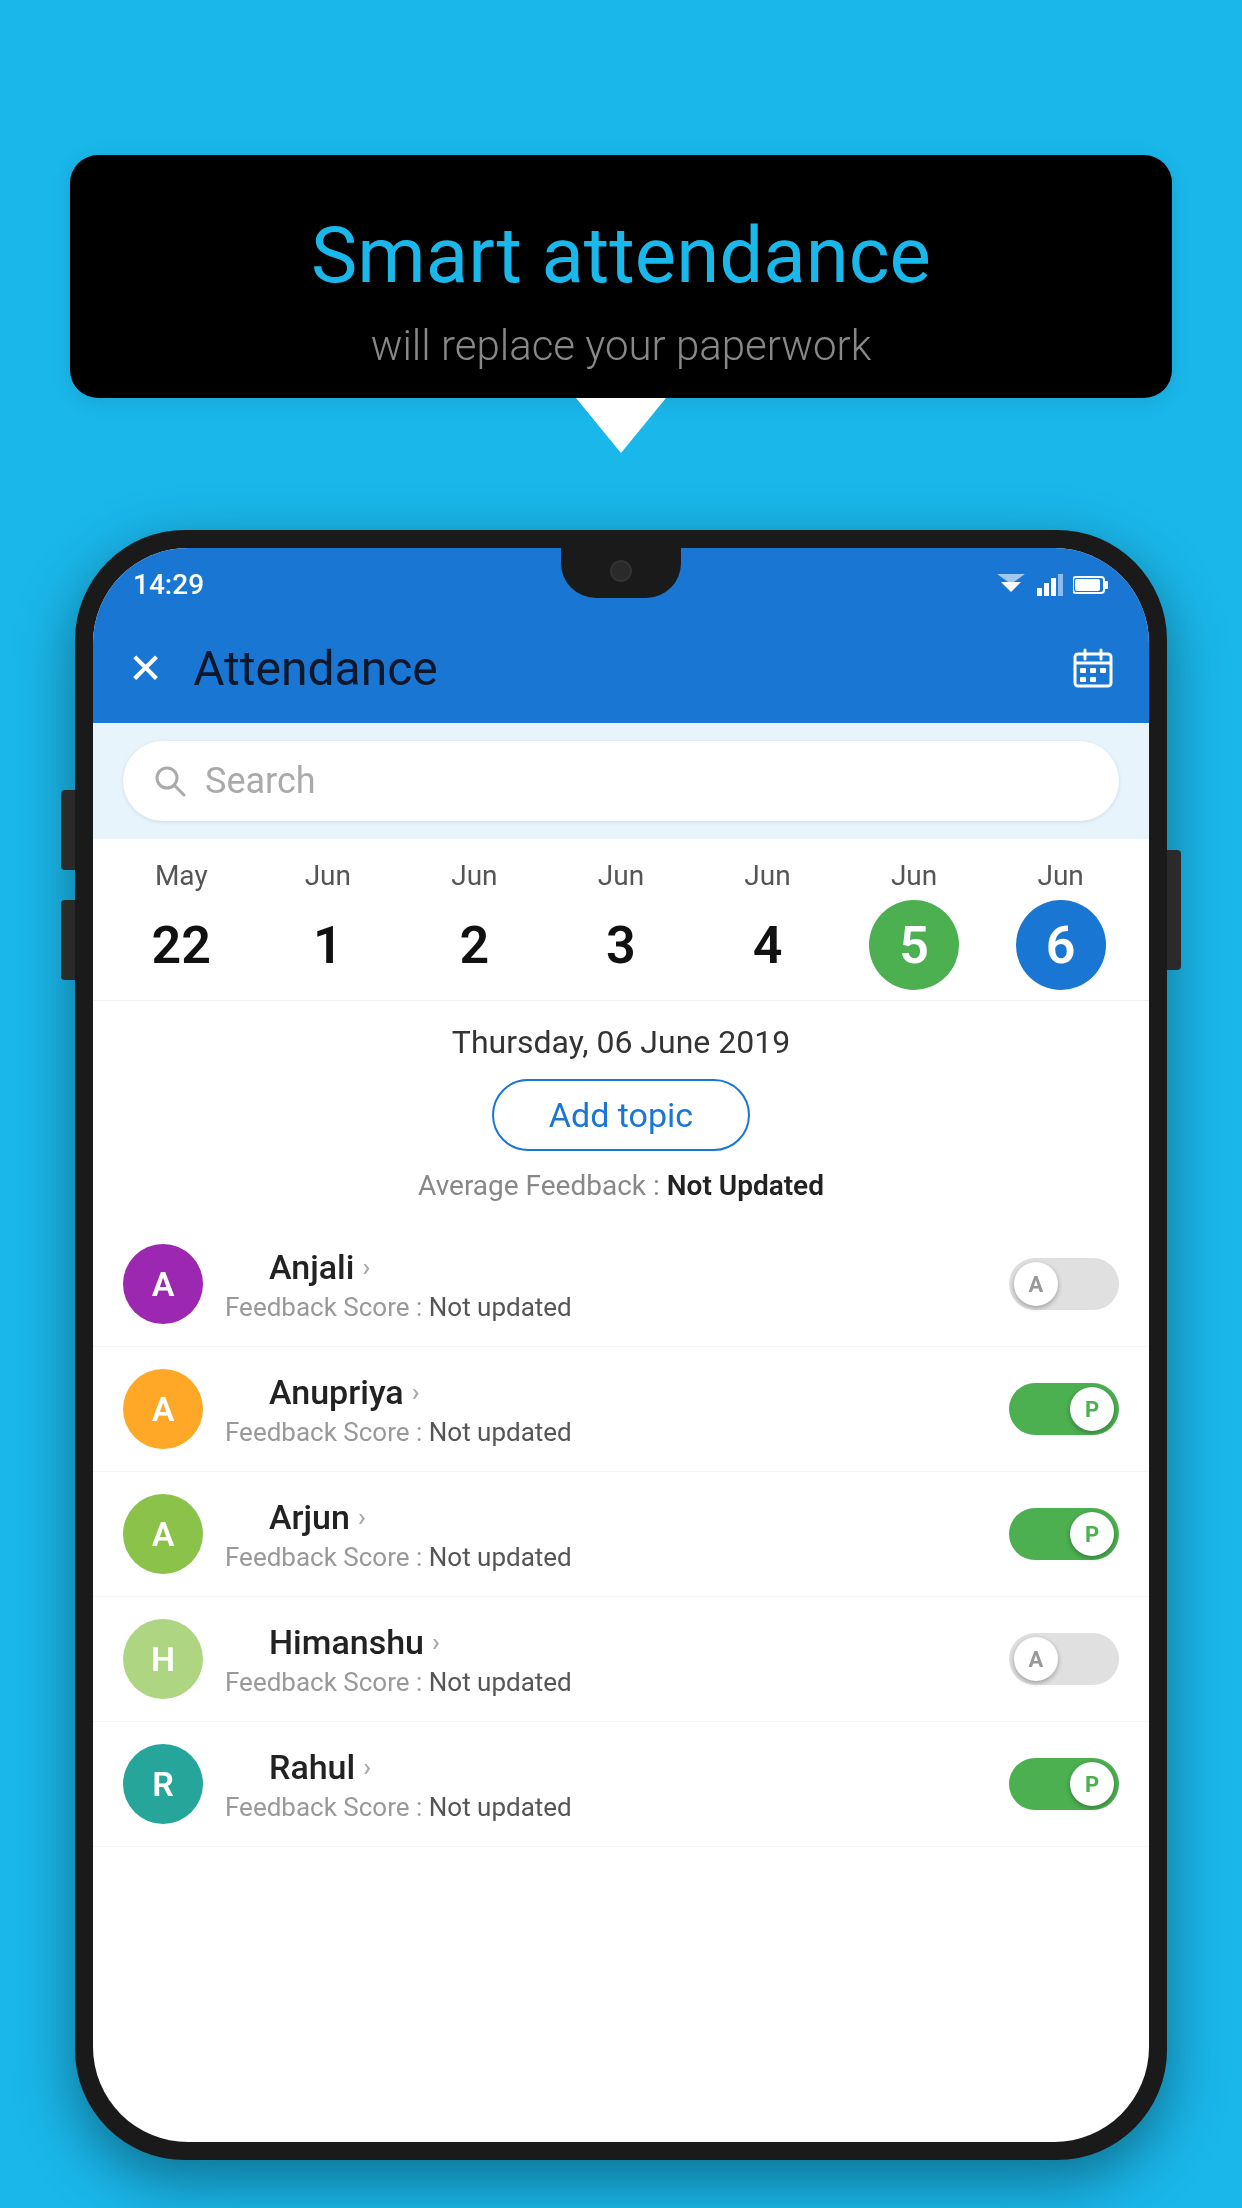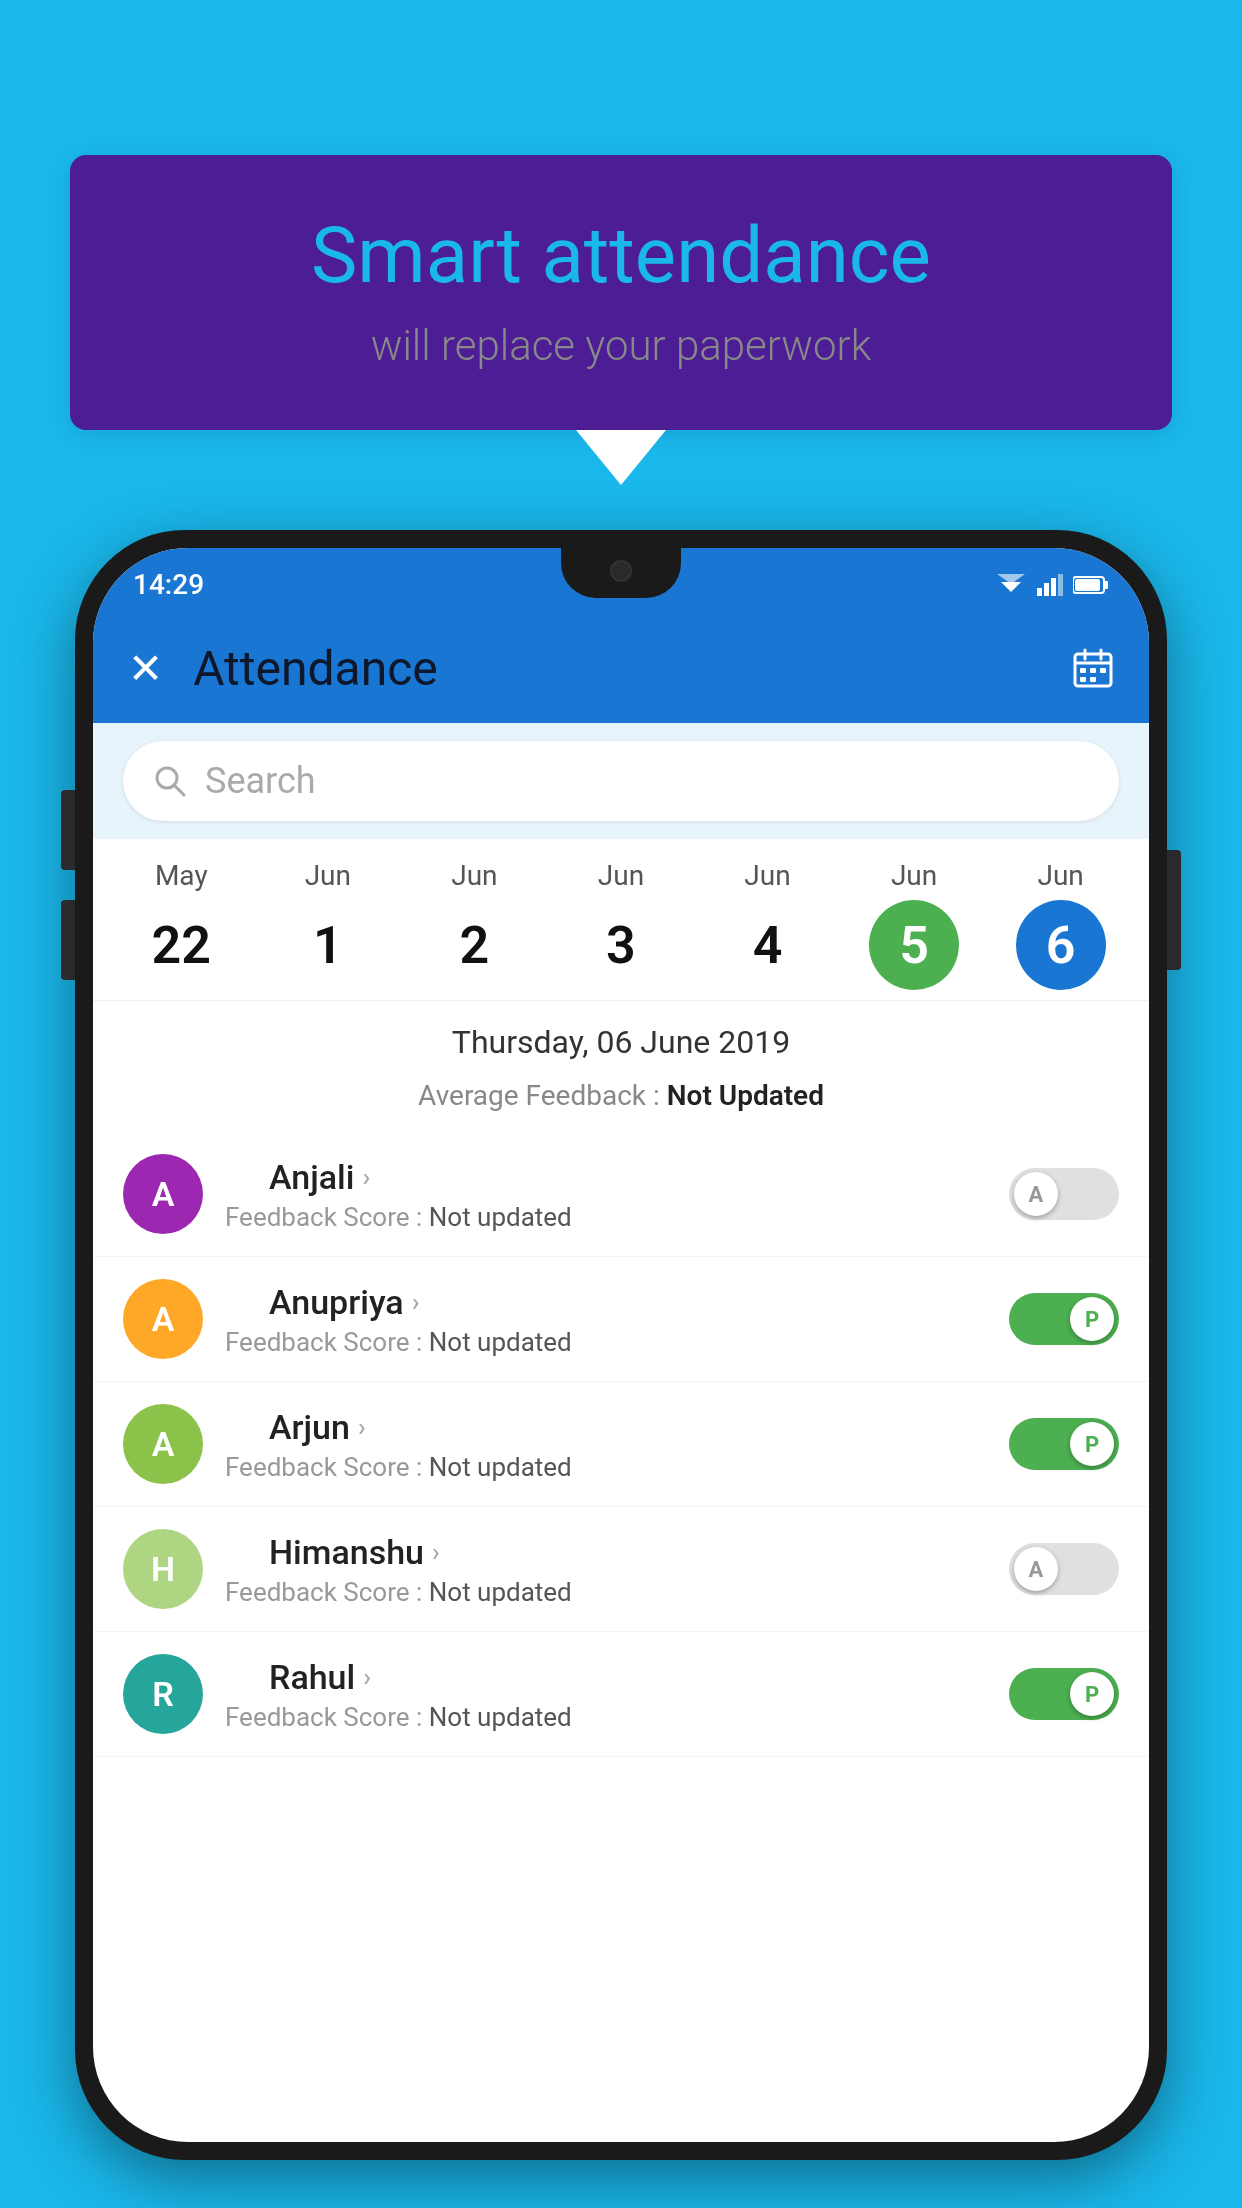--- a/index.html
+++ b/index.html
@@ -15,23 +15,23 @@
 
     
     .speech-bubble-container {
       position: absolute;
       top: 155px;
       left: 70px;
       right: 70px;
     }
 
     .speech-bubble {
-      background: #4c1d95;
-      border-radius: 16px;
-      padding: 55px 60px 60px;
+      background: #000000;
+      border-radius: 28px;
+      padding: 55px 60px 28px;
       text-align: center;
       box-shadow: 0 4px 20px rgba(0,0,0,0.1);
     }
 
     .speech-bubble-title {
       color: #1ab7ea;
       font-size: 78px;
       font-weight: 400;
       margin-bottom: 20px;
     }
@@ -481,20 +481,21 @@
             <div class="date-day today">5</div>
           </div>
           <div class="date-item">
             <div class="date-month">Jun</div>
             <div class="date-day selected">6</div>
           </div>
         </div>
 
       <div class="selected-date-info">
         <div class="selected-date-text">Thursday, 06 June 2019</div>
+        <div class="add-topic-btn">Add topic</div>
         <div class="avg-feedback">
           <span>Average Feedback : </span><span class="avg-feedback-value">Not Updated</span>
         </div>
       </div>
 
       <div class="student-list" id="student-list">
       <div class="student-item">
             <div class="avatar" style="background: rgb(156, 39, 176);">A</div>
             <div class="student-info">
               <div class="student-name">Anjali <span class="chevron">›</span></div>

